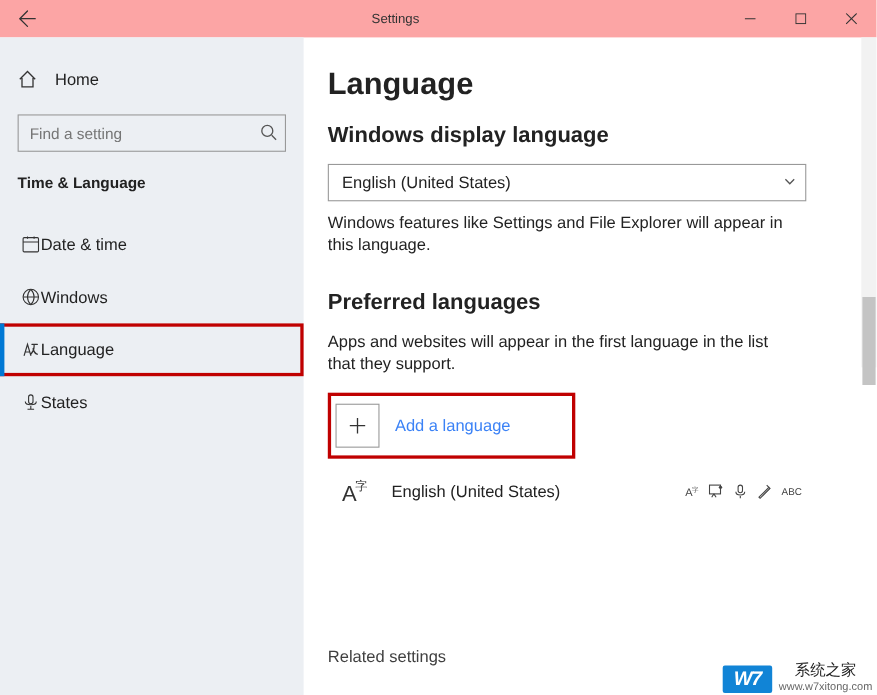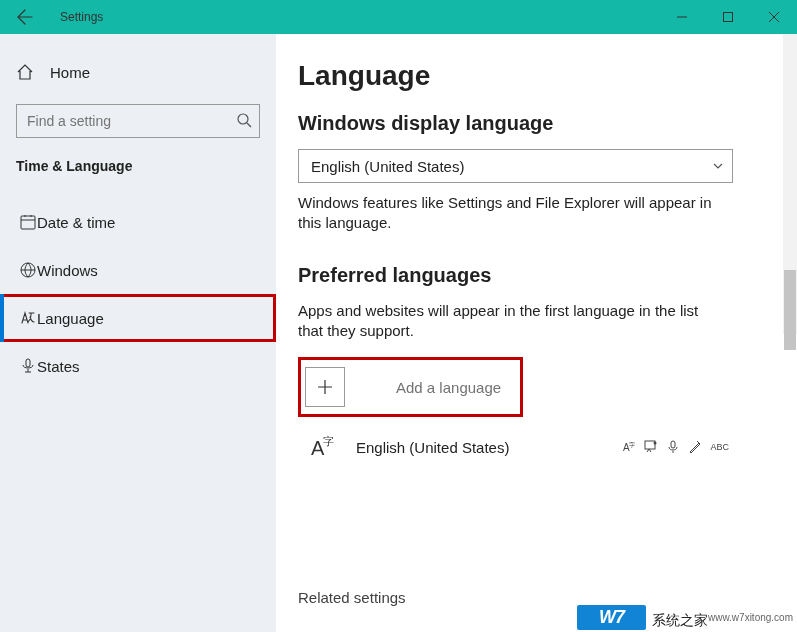--- a/index.html
+++ b/index.html
@@ -1,18 +1,18 @@
 <!DOCTYPE html>
 <html><head>
 <meta charset="utf-8">
 <style>
   * { box-sizing: border-box; margin: 0; padding: 0; font-family: "Segoe UI", Arial, sans-serif; }
   body { width: 797px; height: 632px; overflow: hidden; background: #fff; position: relative; }
 
-  .titlebar { height: 34px; display: flex; align-items: center; background: #14b8a6; }
+  .titlebar { height: 34px; display: flex; align-items: center; background: #fca5a5; text-align: center; }
   .back-btn { width: 50px; height: 34px; display:flex; align-items:center; justify-content:center; color:#333; }
   .title-text { font-size: 12px; color:#333; margin-left:10px; flex:1; }
   .win-btn { width:46px; height:34px; display:flex; align-items:center; justify-content:center; color:#333; }
 
   .container { display:flex; height: calc(632px - 34px); }
 
   .sidebar { width: 276px; background:#eceff3; padding-top: 18px; height:100%; }
   .home-item { display:flex; align-items:center; height:40px; padding-left:16px; gap:16px; color:#222; font-size:15px; }
   .search-wrap { margin: 12px 16px 20px 16px; }
   .search-input { width:100%; height:34px; border:1px solid #999; background:#eceff3; padding:0 30px 0 10px; font-size:14px; color:#555; outline:none; }
@@ -24,29 +24,29 @@
   .nav-item.selected::before { content:""; position:absolute; left:-3px; top:-3px; bottom:-3px; width:4px; background:#0078d4; }
 
   .main { flex:1; padding: 26px 0 0 22px; overflow-y:auto; height:100%; }
   .page-title { font-size:28px; font-weight:600; color:#222; margin-bottom:20px; }
   .sub-title { font-size:20px; font-weight:600; color:#222; margin-bottom:14px; }
   .dropdown { width:435px; height:34px; border:1px solid #999; display:flex; align-items:center; padding:0 12px; font-size:15px; color:#222; position:relative; margin-bottom:10px; }
   .dropdown .chev { position:absolute; right:8px; top:8px; color:#555; }
   .help-text { font-size:15px; color:#222; width:420px; line-height:1.35; margin-bottom:30px; }
   .add-lang { display:flex; align-items:center; width:225px; height:60px; border:3px solid #c00000; padding-left:4px; gap:14px; margin-bottom:8px; }
   .add-plus { width:40px; height:40px; border:1px solid #999; display:flex; align-items:center; justify-content:center; color:#333; font-size:20px; }
-  .add-label { font-size:15px; color:#737373;margin-left:37px; }
+  .add-label { font-size:15px; color:#3b82f6; }
   .lang-row { display:flex; align-items:center; width:435px; height:44px; padding-left:4px; gap:14px; }
   .lang-ic { width:40px; display:flex; align-items:center; justify-content:center; }
   .lang-label { font-size:15px; color:#222; flex:1; }
   .lang-icons { display:flex; gap:8px; align-items:center; margin-right:4px; color:#444; font-size:12px; }
   .related { font-size:15px; color:#404040; margin-top:120px; }
 
   .watermark { position:absolute; right:4px; bottom:2px; display:flex; align-items:flex-end; gap:6px; }
-  .wm-logo { background:#1184d6; color:#fff; font-weight:800; font-style:italic; font-size:18px; padding:2px 22px; border-radius:2px; letter-spacing:-1px; }
+  .wm-logo { background:#1184d6; color:#fff; font-weight:800; font-style:italic; font-size:18px; padding:2px 10px; border-radius:2px; letter-spacing:-1px; }
   .wm-text { font-size:14px; color:#222; }
   .wm-url { font-size:10px; color:#666; position:absolute; right:0; bottom:-1px; }
 
   .scrollbar { position:absolute; right:0; top:34px; width:14px; height:300px; background:#f2f2f2; }
   .scrollthumb { position:absolute; right:1px; top:270px; width:12px; height:80px; background:#c4c4c4; }
 </style>
 </head>
 <body>
 
 <div class="titlebar">
@@ -182,17 +182,17 @@
 
     <div class="related">Related settings</div>
   </div>
 </div>
 
 <div class="scrollbar"></div>
 <div class="scrollthumb"></div>
 
 <div class="watermark">
   <span class="wm-logo">W7</span>
-  <div style="display:flex;flex-direction:row;align-items:flex-start">
+  <div style="display:flex;flex-direction:column;align-items:center">
     <span class="wm-text">系统之家</span>
     <span class="wm-url" style="position:static">www.w7xitong.com</span>
   </div>
 </div>
 
 </body></html>

